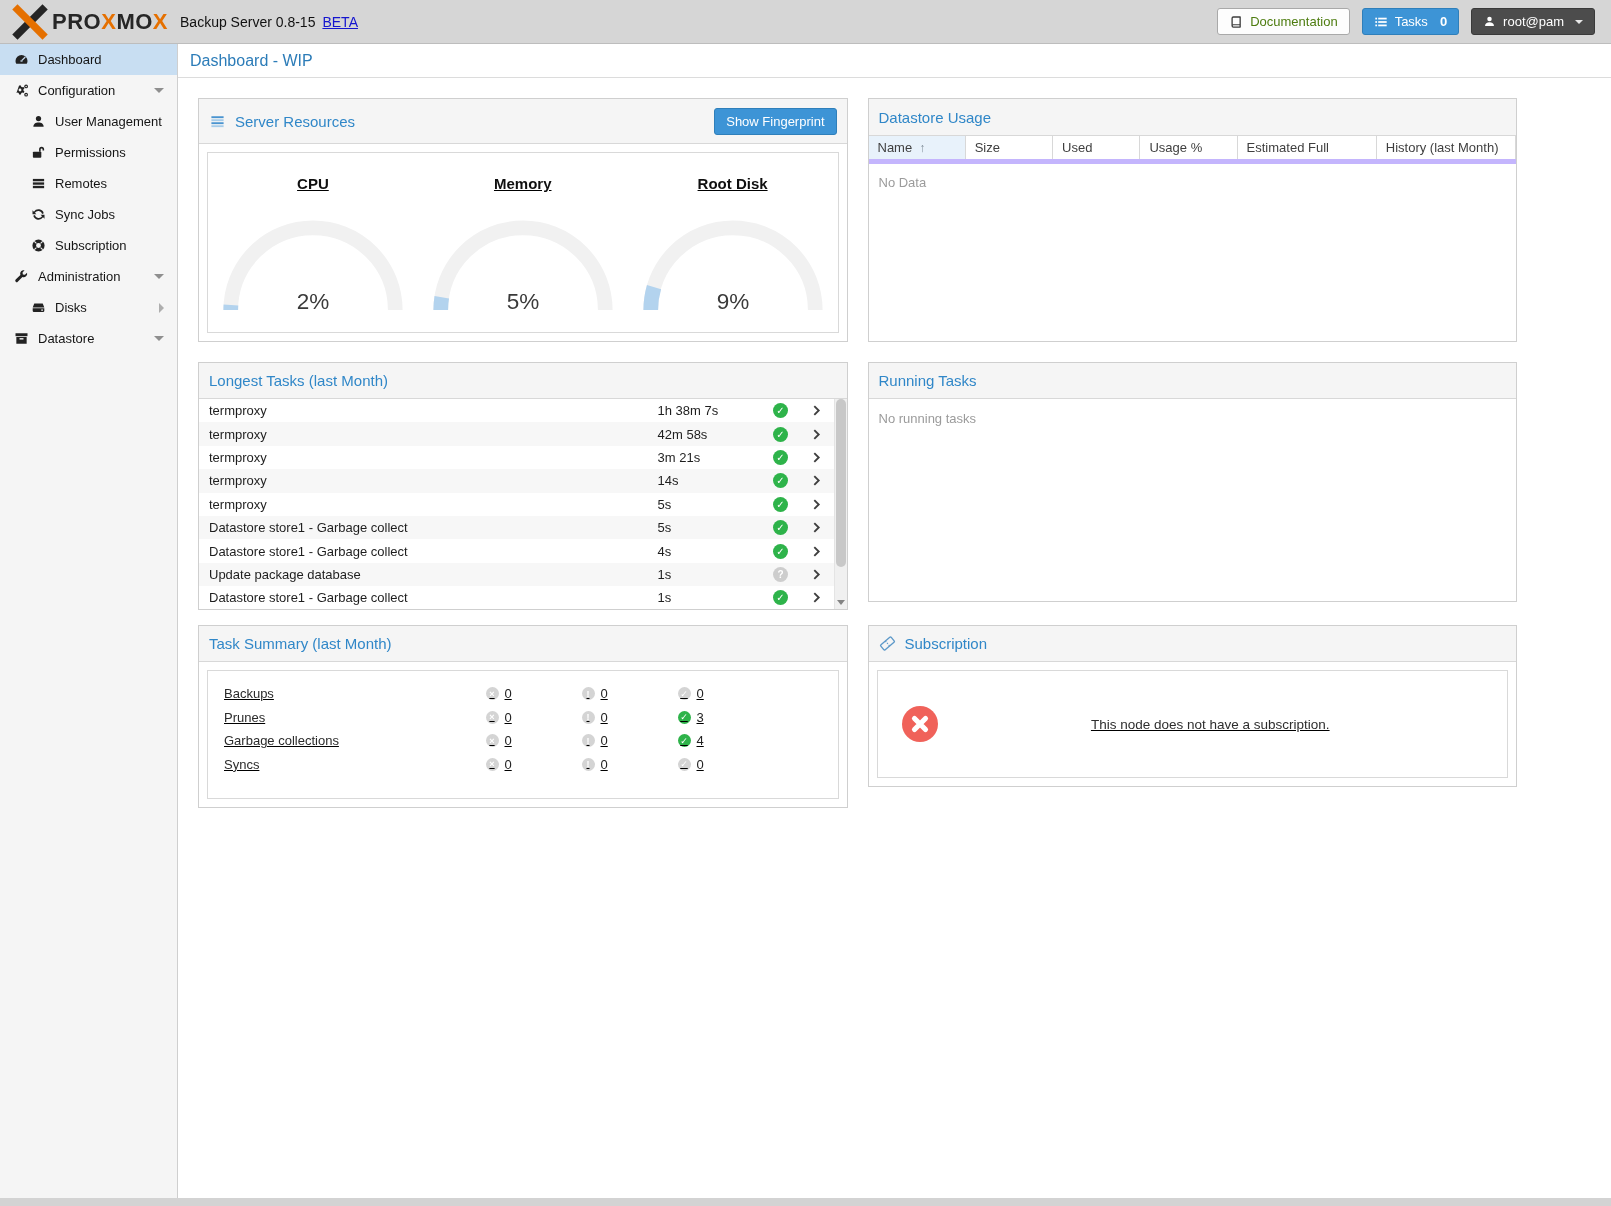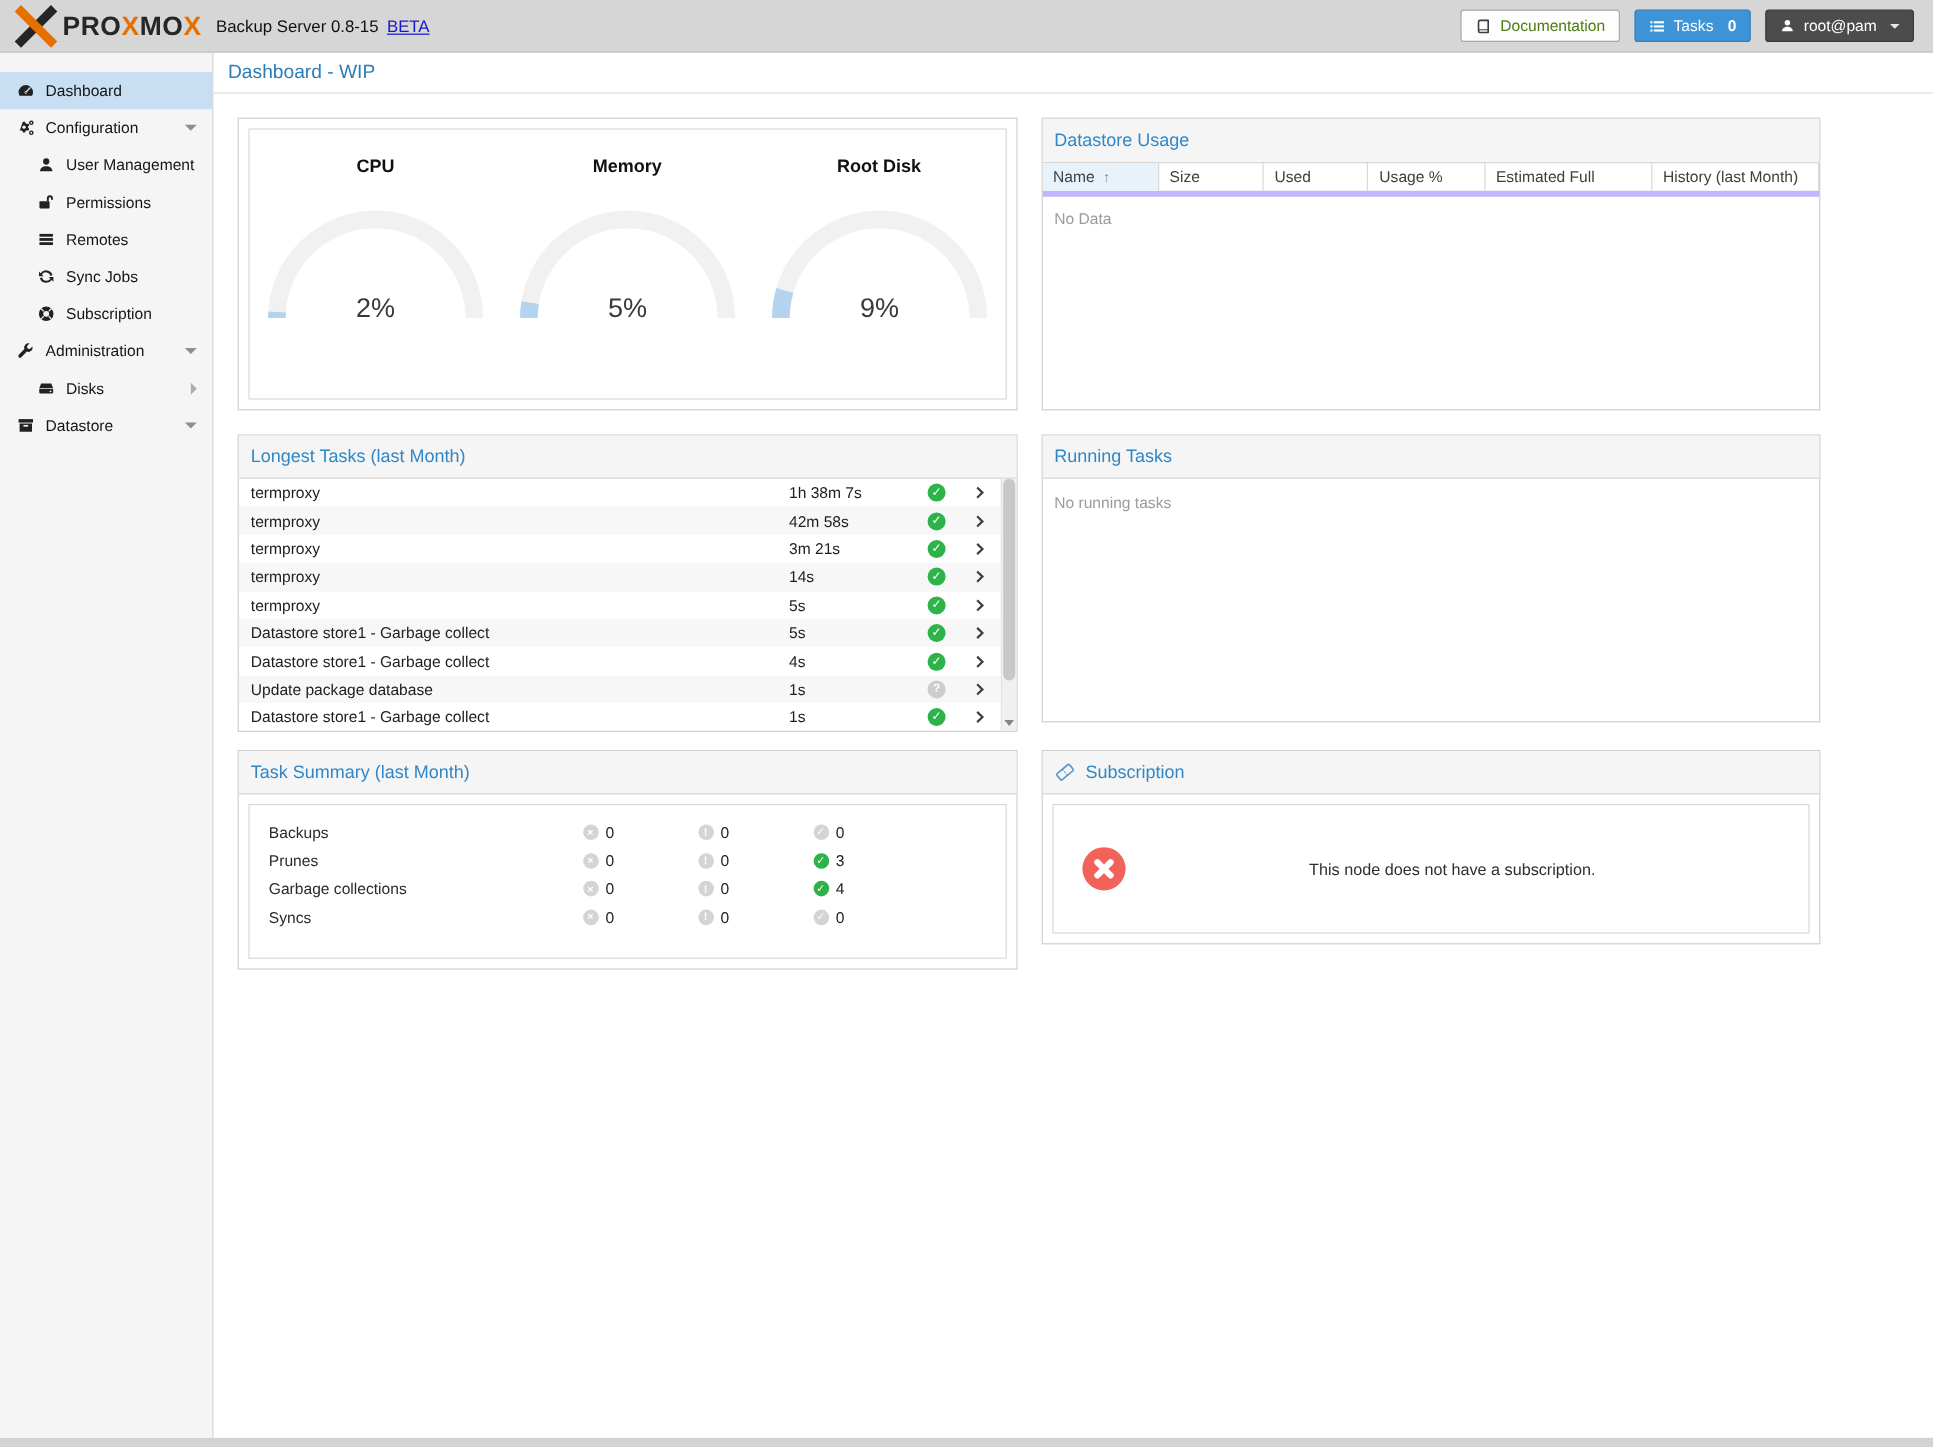--- a/index.html
+++ b/index.html
@@ -34,37 +34,37 @@
   .page-title { height:34px; display:flex; align-items:center; padding:0 12px;
     font-size:16px; color:#2c7cb8; border-bottom:1px solid #dcdcdc; }
   .content { display:flex; gap:20px; padding:20px 94px 0 20px; }
   .col { flex:1; min-width:0; display:flex; flex-direction:column; }
   .bottom-strip { height:8px; background:#d3d3d3; width:100%; }
 
   
   .side-item { height:31px; display:flex; align-items:center; padding-left:11px;
     font-size:13px; color:#151515; cursor:pointer; position:relative; }
   .side-item.indent { padding-left:28px; }
-  .side-item.selected { background:#c8def2;margin-top:16px; }
+  .side-item.selected { background:#c8def2; }
   .side-icon { width:20px; display:inline-flex; justify-content:center; margin-right:7px; color:#222; }
   .side-icon svg { width:15px; height:15px; fill:currentColor; }
   .side-caret { position:absolute; right:13px; }
   .caret-down { border-left:5px solid transparent; border-right:5px solid transparent;
     border-top:5.5px solid #8f8f8f; }
   .caret-right { border-top:5px solid transparent; border-bottom:5px solid transparent;
     border-left:5.5px solid #aeaeae; }
 
   
   .panel { border:1px solid #cfcfcf; background:#fff; display:flex; flex-direction:column; flex:none; }
   .panel-hd { background:#f5f5f5; border-bottom:1px solid #d8d8d8; display:flex;
     align-items:center; padding:0 10px; height:36px; flex:none; }
   .panel-hd.hd-lg { height:45px; }
   .panel-title { color:#3087c8; font-size:15px; }
   .panel-icon { display:inline-flex; margin-right:9px; }
-  .panel-bd { flex:1; min-height:0; display:flex; }
+  .panel-bd { flex:1; min-height:0; display:flex;text-decoration:underline; }
   .inset-wrap { flex:1; padding:8px; display:flex; }
   .inset-box { flex:1; border:1px solid #d9d9d9; background:#fff; }
 
   
   .p-sr { height:244px; margin-bottom:20px; }
   .gauges { display:flex; width:100%; height:100%; }
   .gauge { flex:1; display:flex; flex-direction:column; align-items:center; padding-top:22px; }
   .gauge-label { font-size:15px; font-weight:bold; color:#101010; margin-bottom:24px; }
   .gauge-svg { width:188px; height:100px; }
   .gauge-track { fill:none; stroke:#f1f1f1; stroke-width:15; }
@@ -288,20 +288,32 @@
   </div>
       </nav>
 
     <main class="main">
       <div class="page-title">Dashboard - WIP</div>
 
       <div class="content">
 
         <div class="col">
           <section class="panel p-sr">
+            <div class="panel-hd hd-lg">
+              <span class="panel-icon">
+                <svg class="hd-bars" viewBox="0 0 16 16">
+                    <rect x="1.5" y="2.4" width="13" height="2" fill="#4a94d0"></rect>
+                    <rect x="1.5" y="5.6" width="13" height="2" fill="#a6cce9"></rect>
+                    <rect x="1.5" y="8.8" width="13" height="2" fill="#4a94d0"></rect>
+                    <rect x="1.5" y="12" width="13" height="2" fill="#a6cce9"></rect>
+                  </svg>
+              </span>
+              <span class="panel-title">Server Resources</span>
+              <button class="btn btn-blue" style="margin-left:auto;">Show Fingerprint</button>
+            </div>
             <div class="panel-bd">
               <div class="inset-wrap">
                   <div class="inset-box">
                     <div class="gauges" id="gauges">
                       <div class="gauge">
     <div class="gauge-label">CPU</div>
     <svg class="gauge-svg" viewBox="0 0 192 102">
       <path class="gauge-track" d="M12 96 A84 84 0 0 1 180 96"></path>
       <path class="gauge-bar" d="M12 96 A84 84 0 0 1 180 96" stroke-dasharray="5.3 999"></path>
       <text class="gauge-text" x="96" y="95" text-anchor="middle">2%</text>

